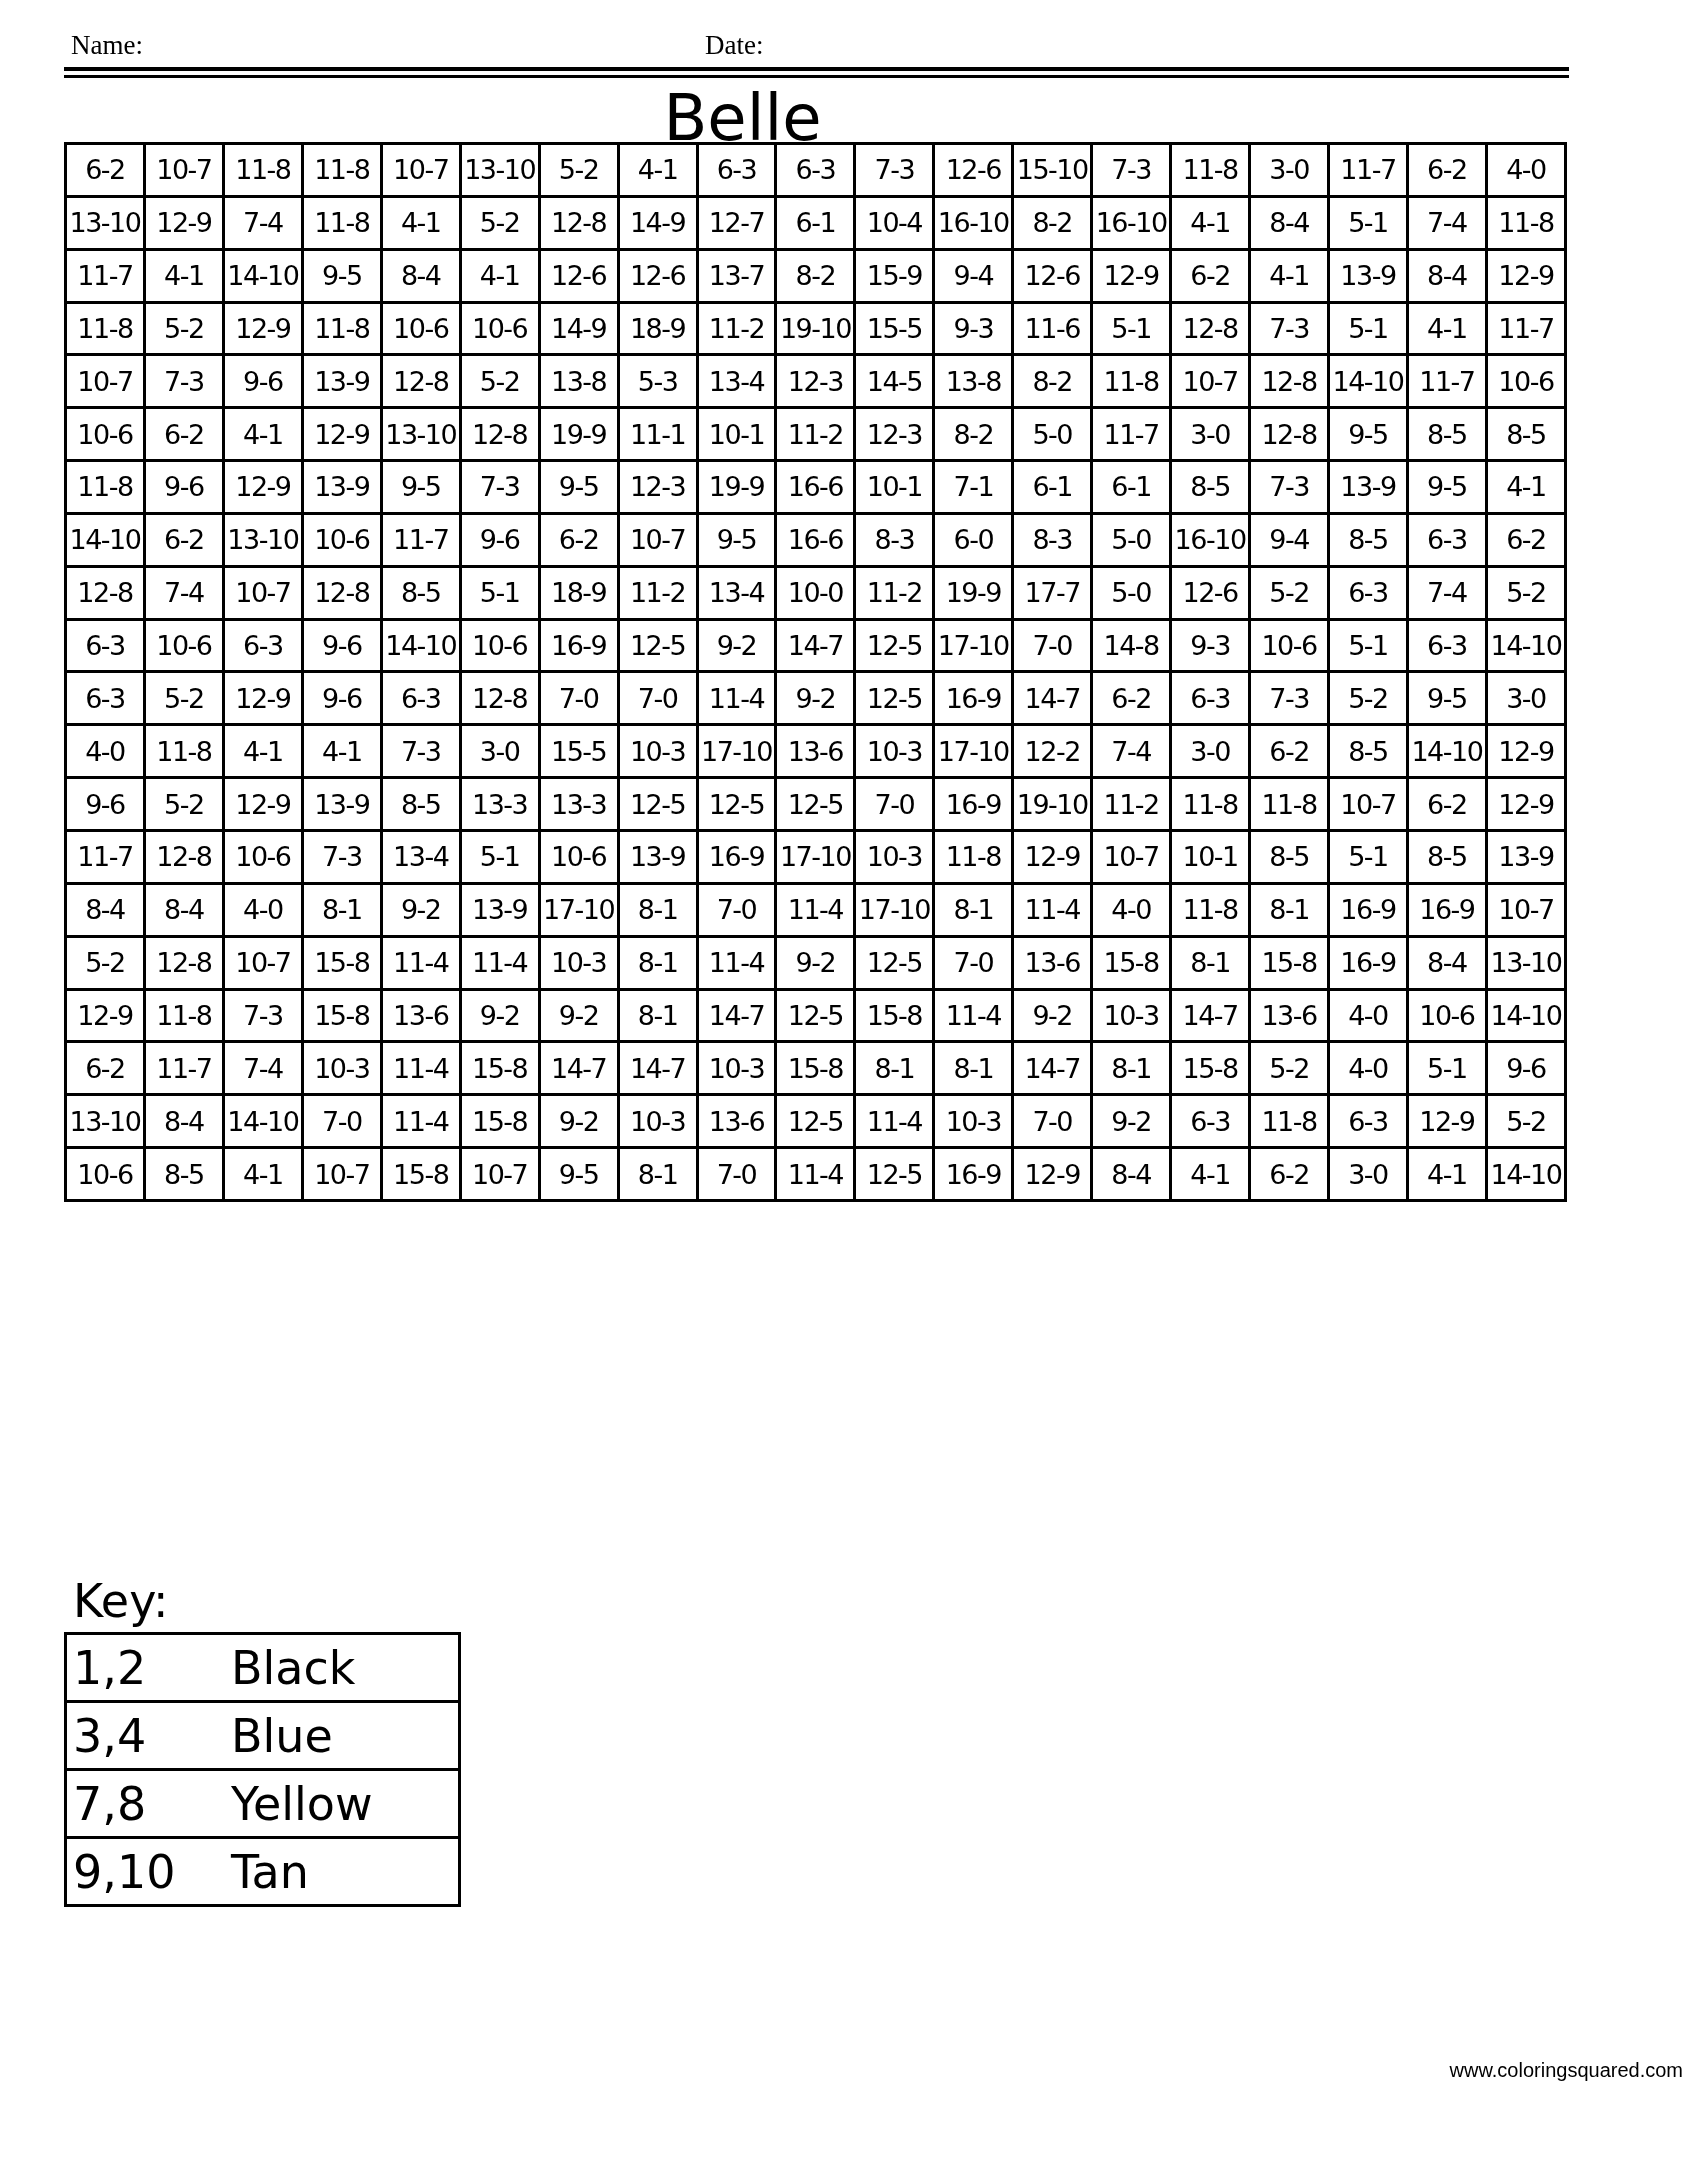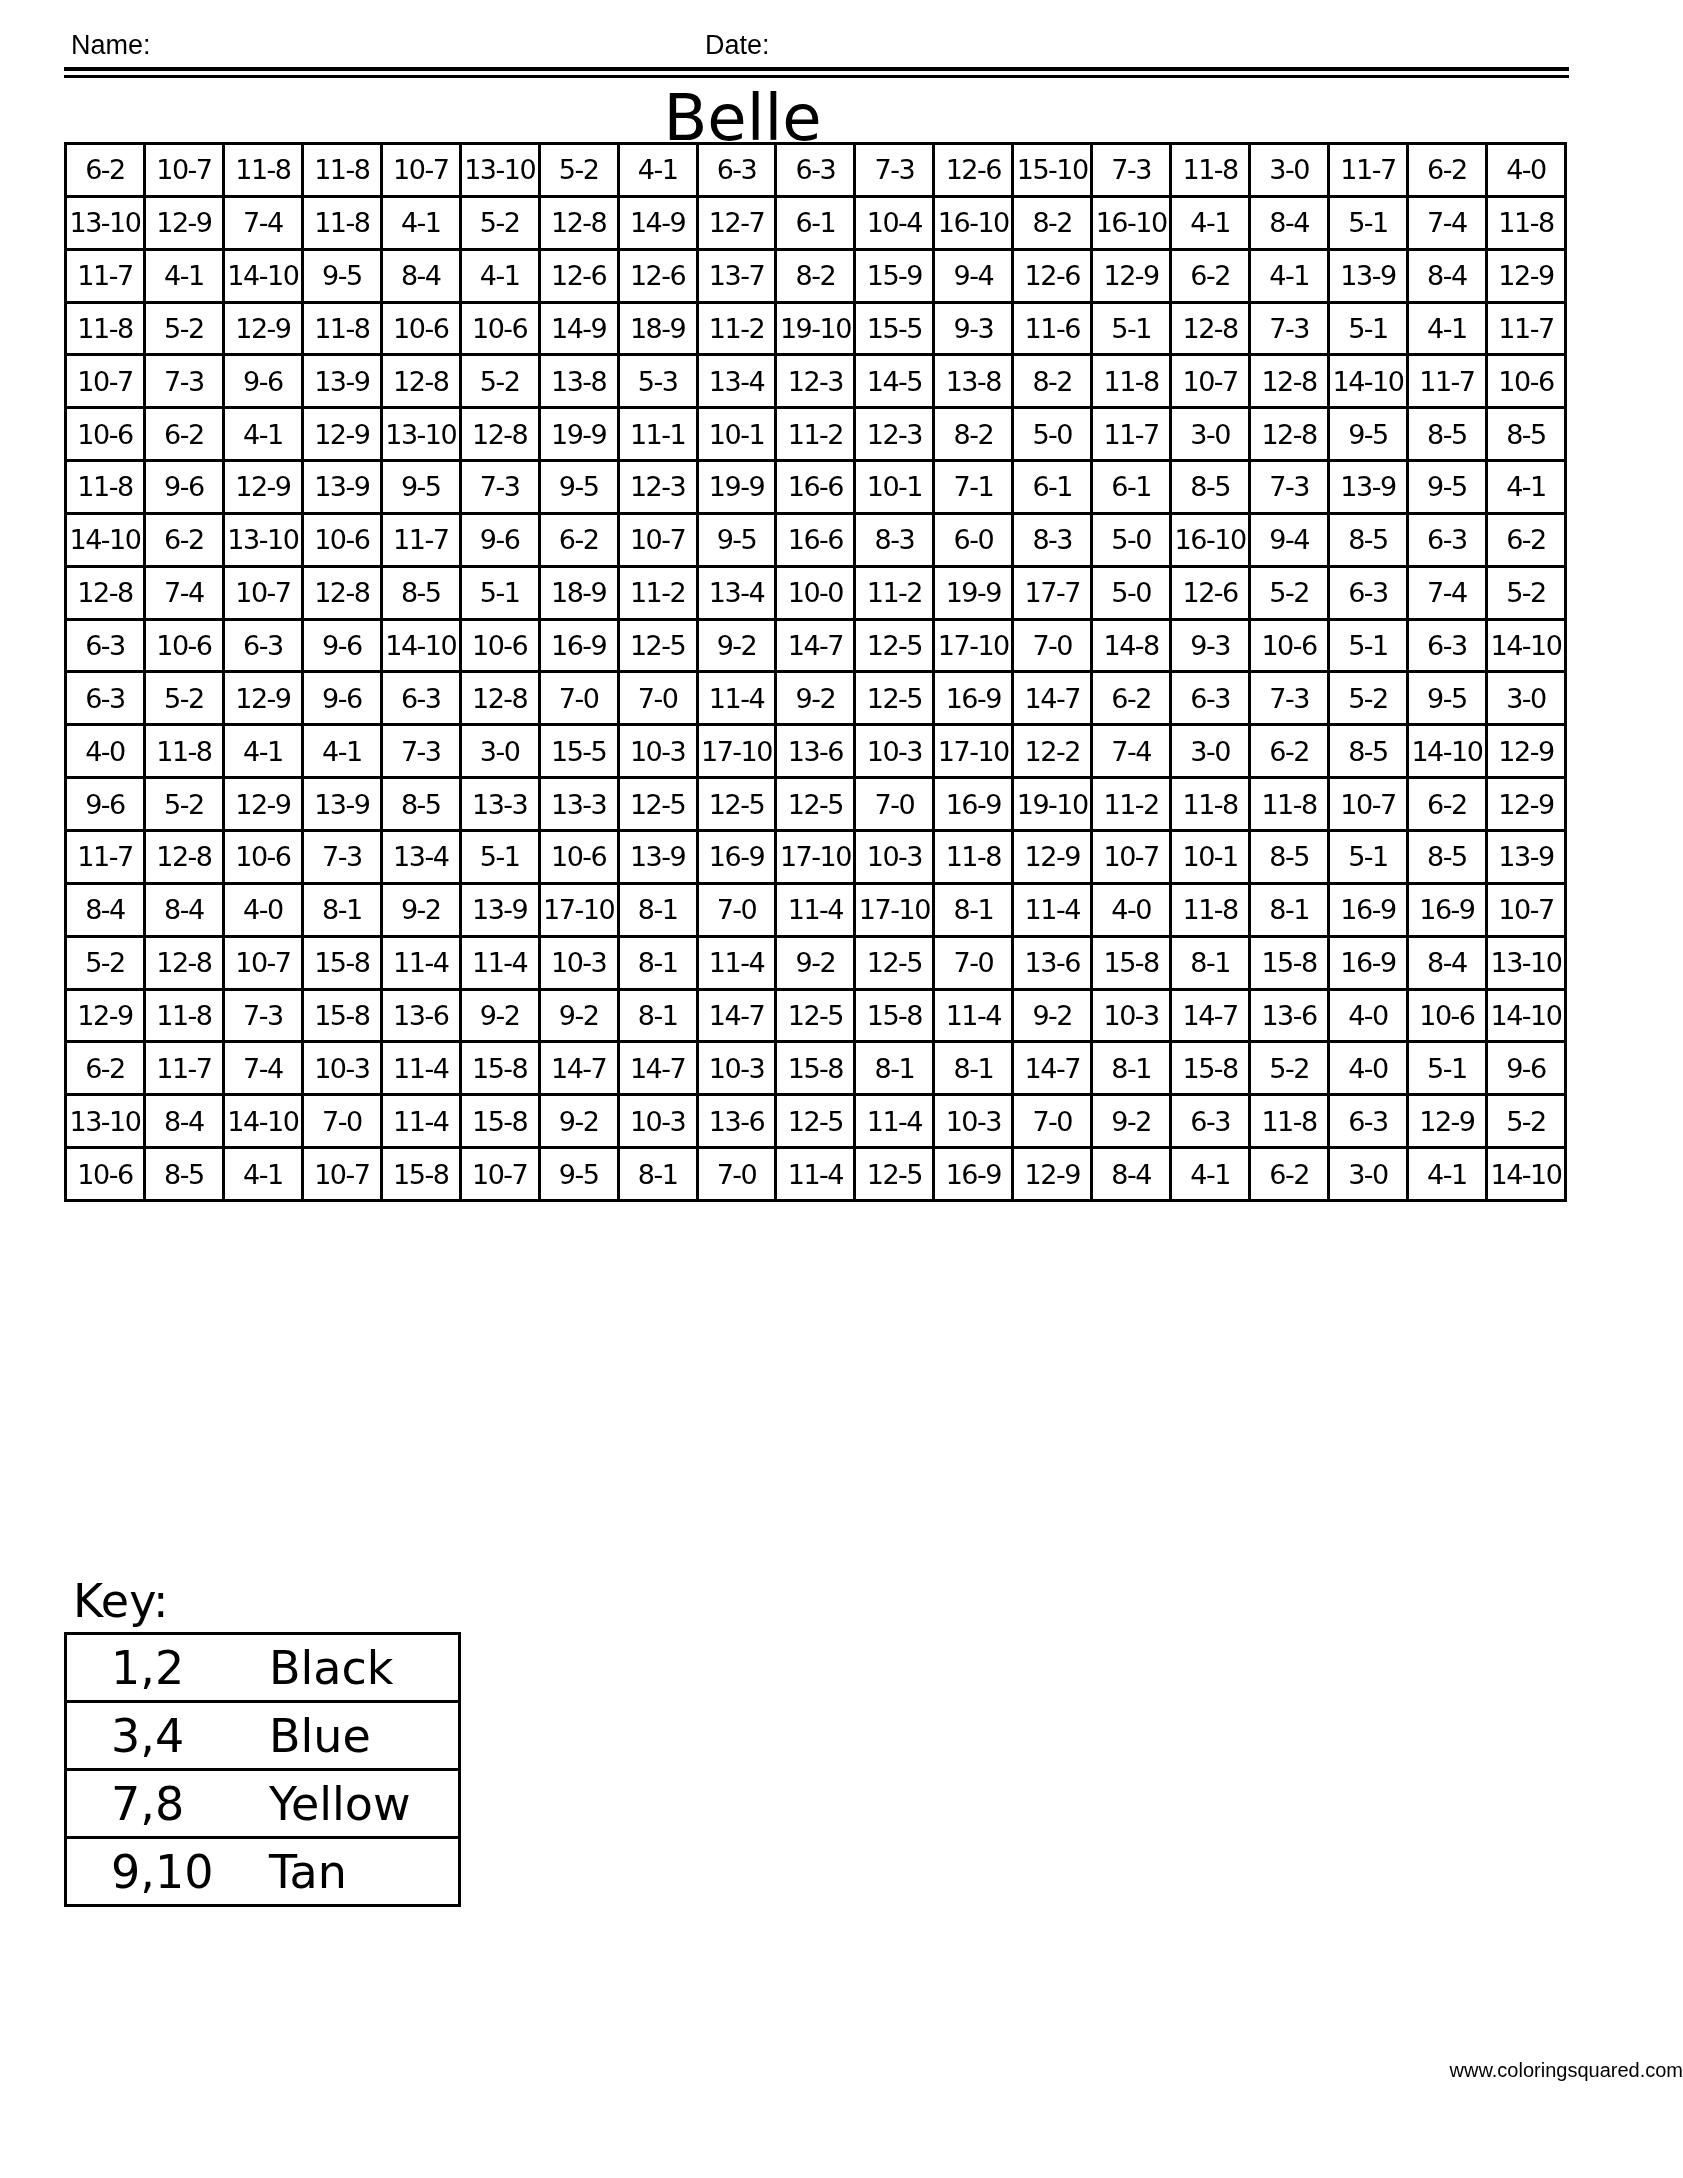--- a/index.html
+++ b/index.html
@@ -1,28 +1,28 @@
 <!DOCTYPE html>
 <html><head>
 <meta charset="utf-8">
 <style>
   html, body { margin:0; padding:0; background:#fff; }
   body { width:1683px; height:2178px; position:relative; font-family:"Liberation Sans", sans-serif; color:#000; }
-  .hdr { position:absolute; top:30px; font-size:27px; font-family:Liberation Sans, sans-serif; }
+  .hdr { position:absolute; top:30px; font-size:27px; font-family:Liberation Serif, serif; }
   .hdr.name { left:71px; }
   .hdr.date { left:705px; }
   .rule1 { position:absolute; left:64px; width:1505px; top:67px; height:4px; background:#000; }
   .rule2 { position:absolute; left:64px; width:1505px; top:75px; height:3px; background:#000; }
   .title { position:absolute; left:0; width:1485px; top:81px; text-align:center; font-size:64px; font-family:"DejaVu Sans", sans-serif; }
   table.grid { position:absolute; left:64px; top:142px; width:1503px; height:1060px; border-collapse:collapse; table-layout:fixed; }
   table.grid td { border:3px solid #000; text-align:center; font-size:27px; font-family:"DejaVu Sans", sans-serif; letter-spacing:-1.5px; padding:0; white-space:nowrap; overflow:hidden; }
   .keylbl { position:absolute; left:73px; top:1574px; font-size:46px; font-family:"DejaVu Sans", sans-serif; }
   table.key { position:absolute; left:64px; top:1632px; width:397px; border-collapse:collapse; }
   table.key td { border:3px solid #000; height:65px; font-size:46px; font-family:"DejaVu Sans", sans-serif; padding:0 0 0 6px; }
-  table.key td .n { display:inline-block; width:158px;margin-left:38px; }
+  table.key td .n { display:inline-block; width:158px; }
   .footer { position:absolute; left:0; width:1683px; top:2059px; text-align:right; font-size:20px; font-family:"Liberation Sans", sans-serif; padding-left:0; }
 </style>
 </head>
 <body>
 
 <div class="hdr name">Name:</div>
 <div class="hdr date">Date:</div>
 <div class="rule1"></div>
 <div class="rule2"></div>
 <div class="title">Belle</div>

